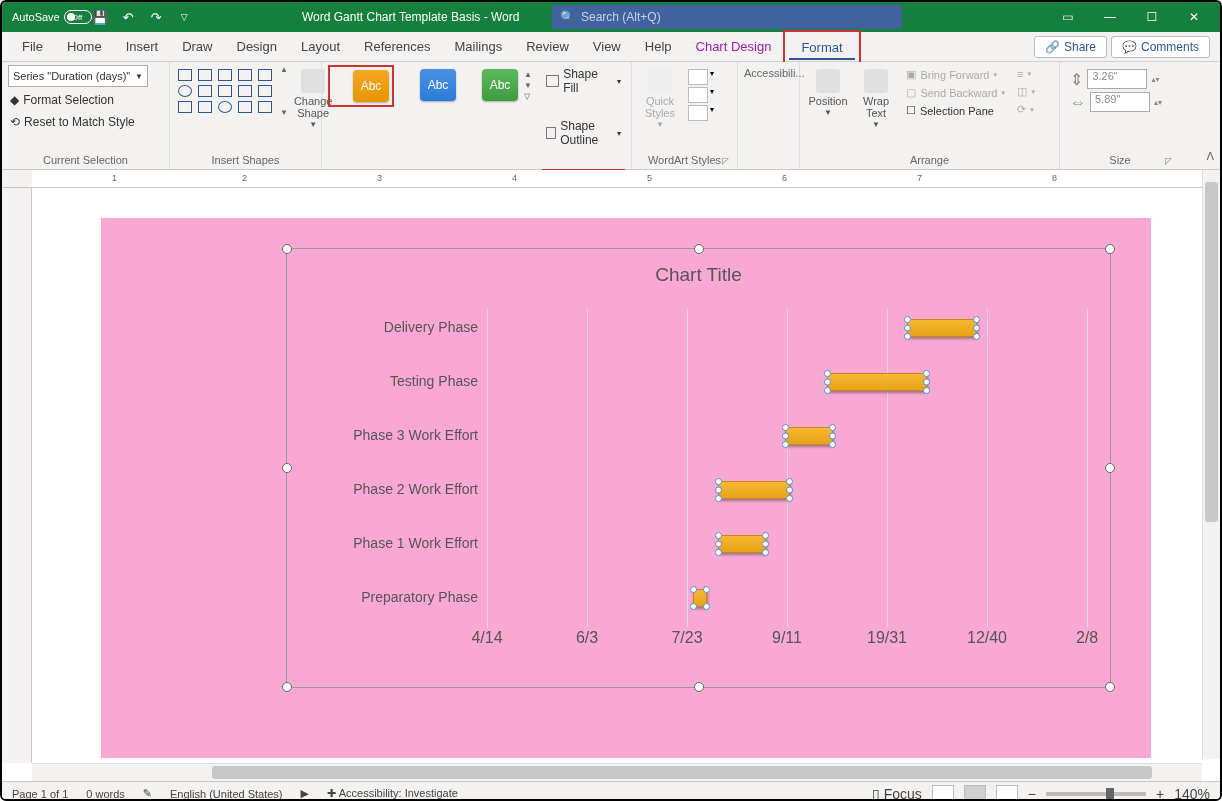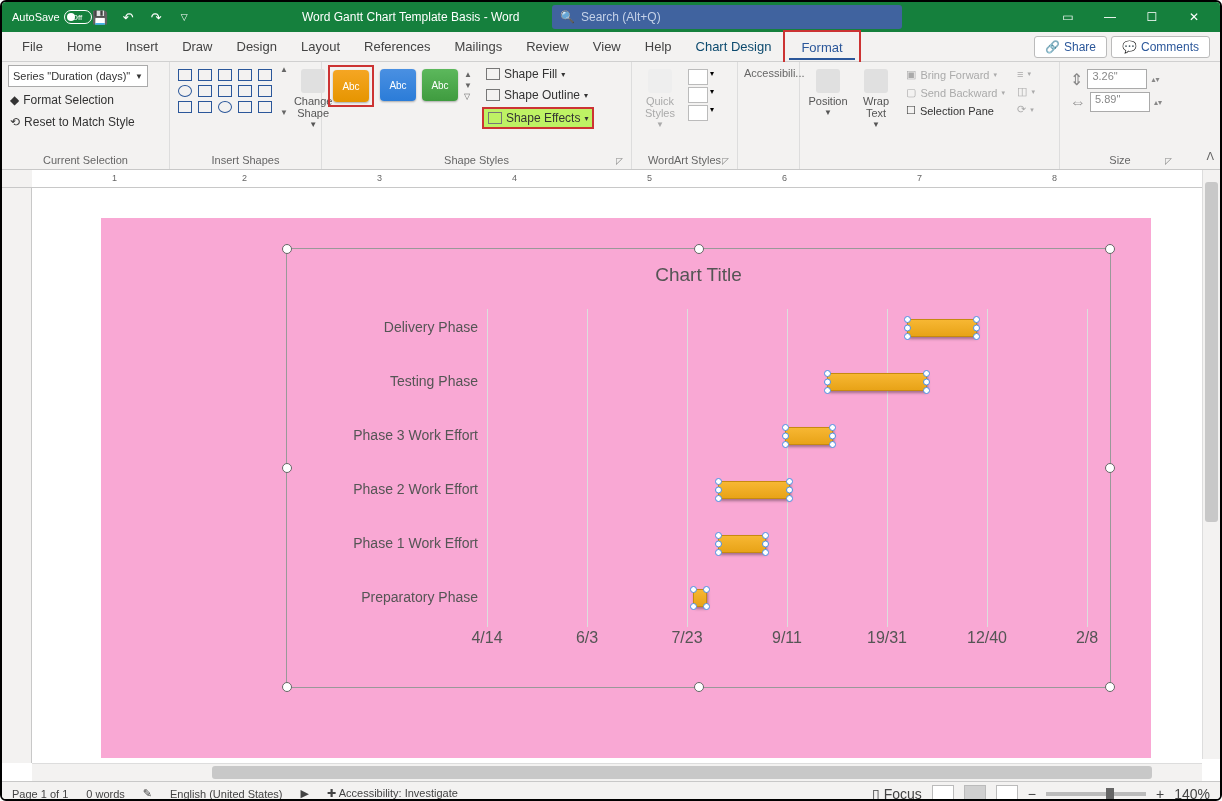--- a/index.html
+++ b/index.html
@@ -13,21 +13,21 @@
   .autosave-toggle::after { content:""; position:absolute; width:8px; height:8px; background:#fff; border-radius:50%; left:2px; top:2px; }
   .qat-btn { width: 20px; height: 20px; display: flex; align-items: center; justify-content: center; color: #fff; font-size: 13px; }
   .doc-title { position: absolute; left: 300px; color: #fff; font-size: 12px; }
   .searchbar { position: absolute; left: 550px; width: 350px; height: 24px; background: #40639f; border-radius: 3px; display: flex; align-items: center; padding: 0 8px; color: #c5d2e8; font-size: 12px; gap:6px;}
   .win-controls { position: absolute; right: 5px; display: flex; gap: 0; }
   .win-btn { width: 42px; height: 28px; display: flex; align-items: center; justify-content: center; color: #fff; font-size: 12px; }
   
   
   .tabs { height: 30px; background: #f3f2f1; border-bottom: 1px solid #d0d0d0; display: flex; align-items: center; padding: 0 8px; font-size: 13px; position: relative; }
   .tab { padding: 6px 12px; color: #444; cursor: pointer; }
-  .tab.contextual { color: #0c4a6e; }
+  .tab.contextual { color: #a21caf; }
   .tab.active { color: #2b579a; }
   .tab-highlight { border: 2px solid #c33; padding: 2px 4px; }
   .right-tabs { position: absolute; right: 10px; display: flex; gap: 4px; }
   .right-tab-btn { border: 1px solid #bbb; border-radius: 3px; padding: 3px 10px; font-size: 12px; color: #2b579a; display:flex; align-items:center; gap:4px; background:#fff;}
   
   
   .ribbon { height: 108px; background: #f3f2f1; border-bottom: 1px solid #c8c8c8; display: flex; position: relative; }
   .group { border-right: 1px solid #ddd; display: flex; flex-direction: column; padding: 3px 6px 1px; position: relative; }
   .group-body { flex: 1; display: flex; align-items: flex-start; gap: 4px; }
   .group-label { font-size: 11px; color: #666; text-align: center; padding: 2px 0; position: relative; }
@@ -36,26 +36,26 @@
   .cs-stack { display: flex; flex-direction: column; gap: 4px; font-size: 12px; color: #333; }
   .cs-dropdown { width: 140px; height: 22px; border: 1px solid #aaa; background: #fff; font-size: 11px; padding: 2px 4px; display:flex; justify-content:space-between; align-items:center;}
   .cs-btn { display: flex; align-items: center; gap: 4px; font-size: 12px; padding: 2px; }
   
   .shapes-pal { display: grid; grid-template-columns: repeat(5, 16px); gap: 4px; padding: 4px 2px; }
   .shapes-pal span { width: 14px; height: 12px; border: 1px solid #2b579a; display: inline-block; }
   .big-btn { display: flex; flex-direction: column; align-items: center; justify-content: center; width: 44px; font-size: 11px; color: #555; padding: 4px 2px; gap:2px; line-height:1.1; text-align:center;}
   .big-btn .icon { width: 24px; height: 24px; background: #e0e0e0; border-radius: 3px; }
   
   .style-swatches { display: flex; gap: 6px; align-items: center; padding: 4px 2px; }
-  .swatch { width: 36px; height: 32px; border-radius: 4px; display:flex; align-items:center; justify-content:center; color:#fff; font-size:10px; box-shadow: 0 1px 2px rgba(0,0,0,0.3); }
+  .swatch { width: 36px; height: 32px; border-radius: 4px; display:flex; align-items:center; justify-content:center; color:#fff; font-size:12px; box-shadow: 0 1px 2px rgba(0,0,0,0.3); margin-left: 20px; }
   .sw-orange { background: linear-gradient(#f5a623,#e69500); }
   .sw-blue { background: linear-gradient(#4a90e2,#2b7cd8); }
   .sw-green { background: linear-gradient(#5cb85c,#3f9b3f); }
   .swatch-highlight { border: 2px solid #c33; padding: 3px; }
-  .style-menu { display: flex; flex-direction: column; font-size: 12px; color: #333; gap: 3px; margin-left:4px;}
+  .style-menu { display: flex; flex-direction: column; font-size: 12px; color: #333; gap: 20px; margin-left:4px;align-items:flex-end;}
   .style-menu-item { padding: 2px 4px; display:flex; align-items:center; gap:4px;}
   .style-menu-item.highlighted { border: 2px solid #c33; background:#bef264;}
   .mini-icon { width:14px; height:12px; display:inline-block; border:1px solid #777;}
   
   .wa-col { display:flex; flex-direction:column; gap:2px; padding:4px 2px;}
   .wa-row { display:flex; gap:2px;}
   .wa-ico { width:20px; height:16px; border:1px solid #bbb; background:#fff;}
   
   .arr-col { display:flex; flex-direction:column; gap:3px; font-size:11px; color:#333; padding:2px;}
   .arr-item { display:flex; align-items:center; gap:4px; padding:1px 2px;}
@@ -317,20 +317,21 @@
         <div class="arr-item">
             <span>◫</span>
             <span style="font-size:7px">▾</span>
           </div>
         <div class="arr-item">
             <span>⟳</span>
             <span style="font-size:7px">▾</span>
           </div>
       </div>
     </div>
+    <div class="group-label">Arrange</div>
   </div>
 
   <div class="group" style="width:120px;border-right:none;">
     <div class="group-body">
         <div class="size-col">
       <div class="size-row">
             <span style="color:#888;">⇕</span>
             <div class="size-input">3.26"</div>
             <span style="font-size:8px;color:#888;">▴▾</span>
           </div>

